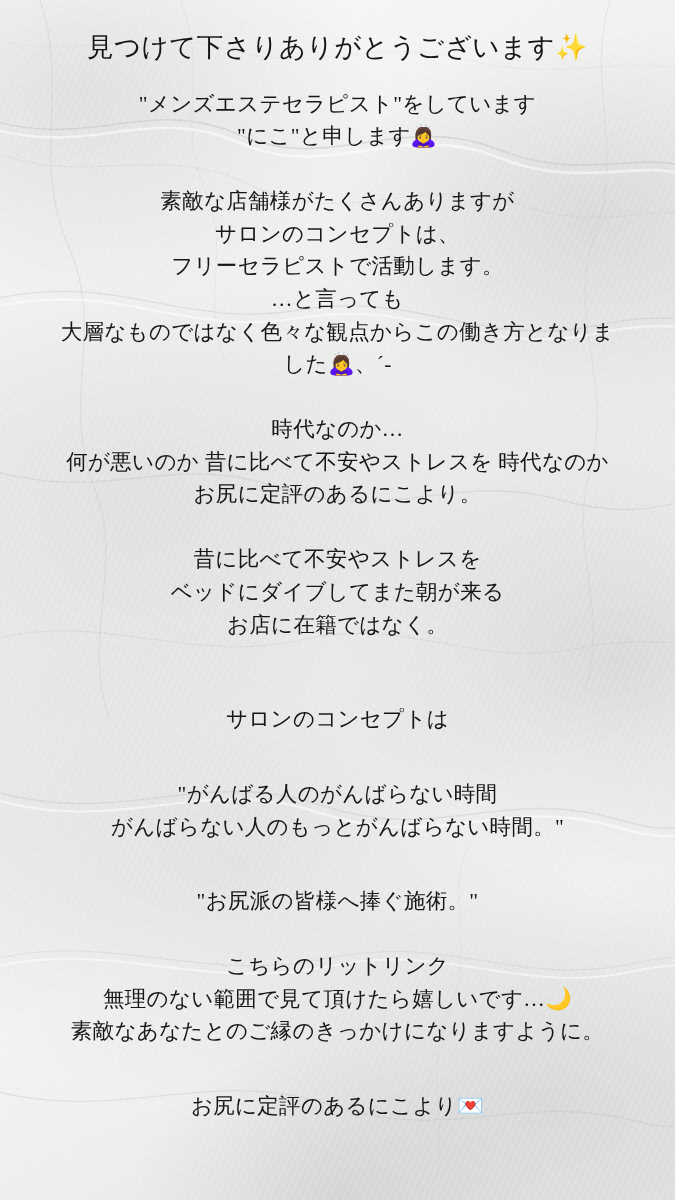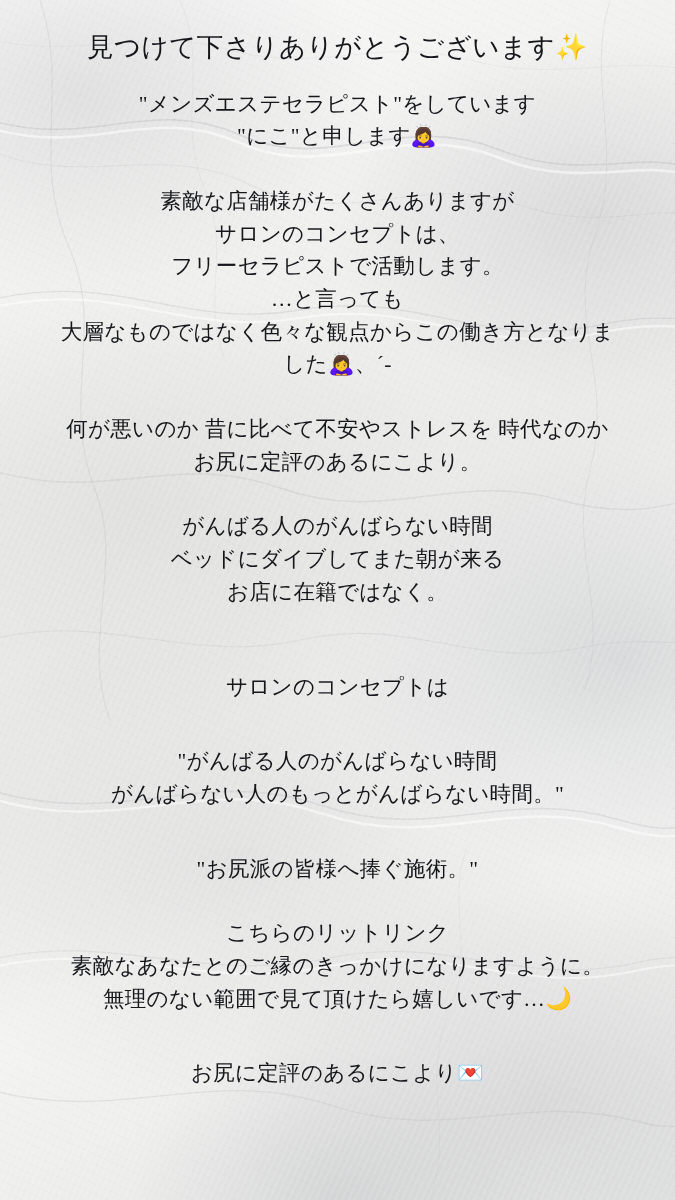--- a/index.html
+++ b/index.html
@@ -131,28 +131,29 @@
       <span class="ln">サロンのコンセプトは、</span>
       <span class="ln">フリーセラピストで活動します。</span>
       <span class="ln">…と言っても</span>
       <span class="ln">大層なものではなく色々な観点からこの働き方となりま</span>
       <span class="ln">した🙇‍♀️、´-</span>
     </div>
 
     <div class="spacer-s"></div>
 
     <div class="para">
+      <span class="ln">時代なのか…</span>
       <span class="ln">何が悪いのか 昔に比べて不安やストレスを 時代なのか</span>
       <span class="ln">お尻に定評のあるにこより。</span>
     </div>
 
     <div class="spacer-s"></div>
 
     <div class="para">
-      <span class="ln">がんばる人のがんばらない時間</span>
+      <span class="ln">昔に比べて不安やストレスを</span>
       <span class="ln">ベッドにダイブしてまた朝が来る</span>
       <span class="ln">お店に在籍ではなく。</span>
     </div>
 
     <div class="spacer-s"></div>
 
 
     <div class="spacer-l"></div>
 
     <div class="para">
@@ -169,22 +170,22 @@
     <div class="spacer-m"></div>
 
     <div class="para">
       <span class="ln">"お尻派の皆様へ捧ぐ施術。"</span>
     </div>
 
     <div class="spacer-s"></div>
 
     <div class="para">
       <span class="ln">こちらのリットリンク</span>
+      <span class="ln">無理のない範囲で見て頂けたら嬉しいです…🌙</span>
       <span class="ln">素敵なあなたとのご縁のきっかけになりますように。</span>
-      <span class="ln">無理のない範囲で見て頂けたら嬉しいです…🌙</span>
     </div>
 
     <div class="spacer-m"></div>
 
     <div class="para">
       <span class="ln">お尻に定評のあるにこより💌</span>
     </div>
 
   </div>
 </div>

